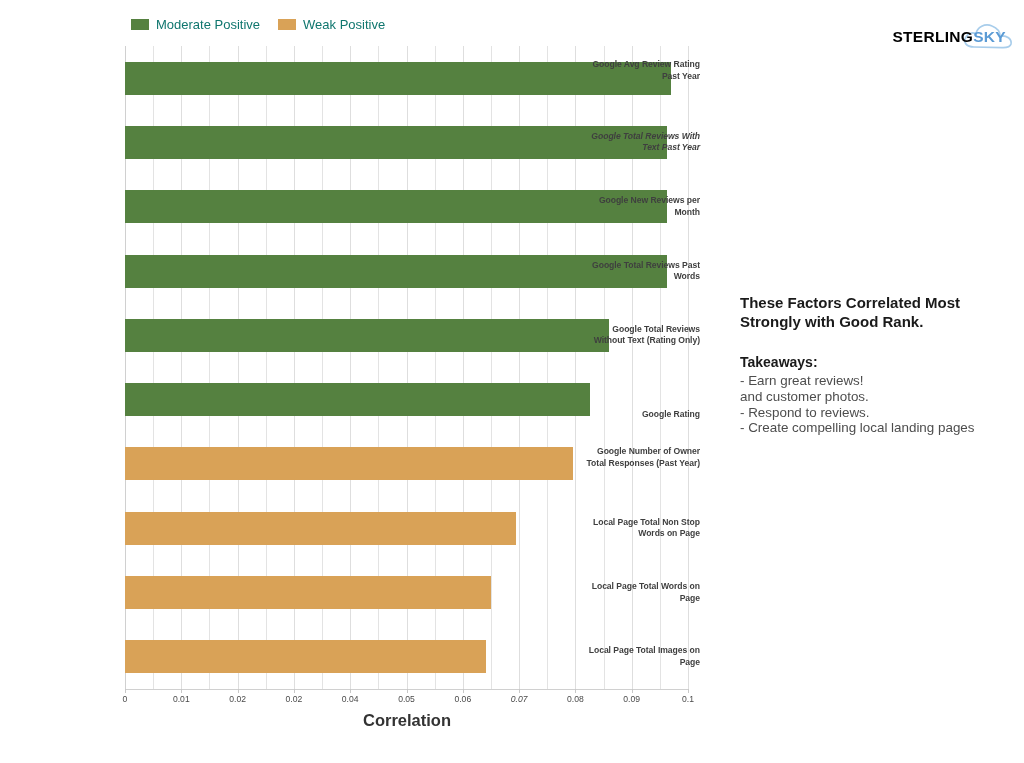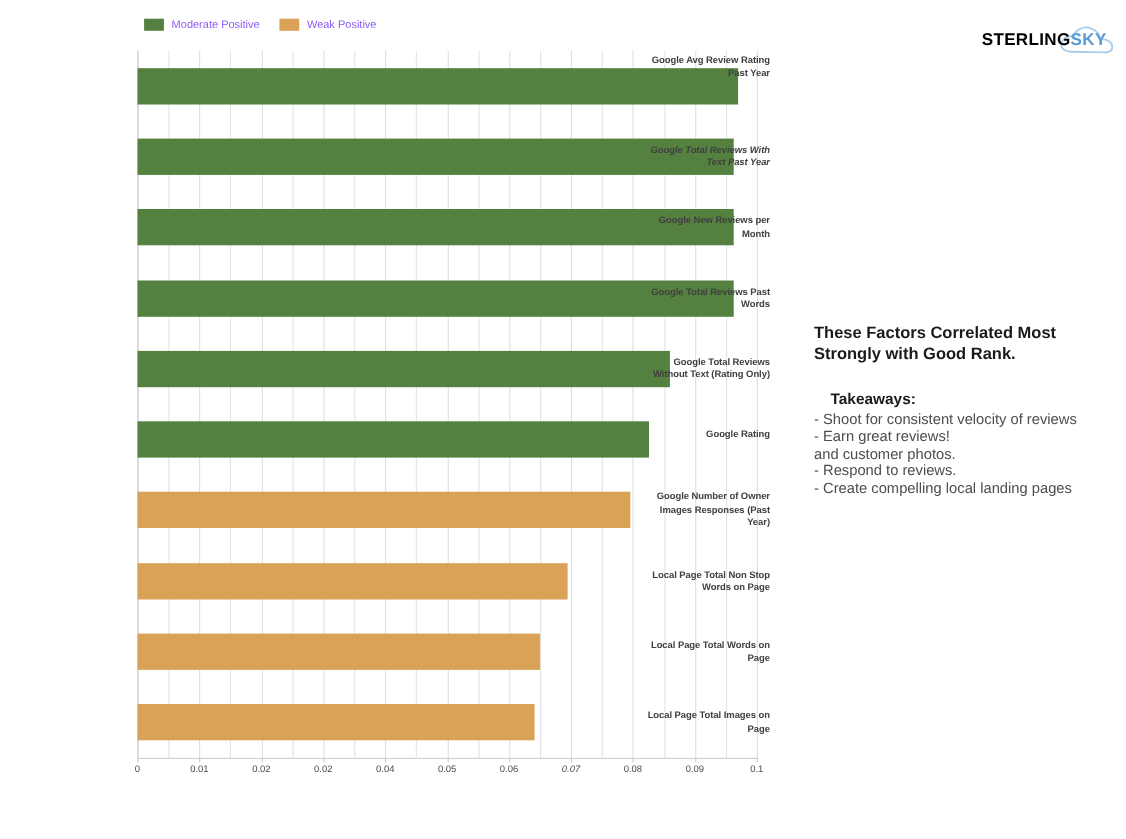--- a/index.html
+++ b/index.html
@@ -48,22 +48,22 @@
   #logo .logo-sky { color: #5b9bd5; }
 
   
   #legend {
     position: absolute;
     left: 131px;
     top: 17px;
     display: flex;
     align-items: center;
     gap: 10px;
-    font-size: 10px;
-    color: #8b5cf6;
+    font-size: 13px;
+    color: #0f766e;
   }
   #legend .legend-item {
     display: flex;
     align-items: center;
     gap: 7px;
     margin-right: 8px;
   }
   #legend .swatch {
     width: 18px;
     height: 11px;
@@ -162,21 +162,21 @@
     font-size: 15px;
     font-weight: bold;
     color: #1a1a1a;
     line-height: 19px;
     margin: 0 0 22px 0;
   }
   #side-panel .panel-sub {
     font-size: 14px;
     font-weight: bold;
     color: #1a1a1a;
-    margin: 0 0 2px 15px;
+    margin: 0 0 2px 0;
     line-height: 18px;
   }
   #side-panel .panel-line {
     font-size: 13.4px;
     color: #4d4d4d;
     line-height: 15.8px;
     margin: 0;
   }
 </style>
 </head>
@@ -222,34 +222,35 @@
       <div class="gridline major" style="left: 394.1px;"></div>
       <div class="gridline" style="left: 422.25px;"></div>
       <div class="gridline major" style="left: 450.4px;"></div>
       <div class="gridline" style="left: 478.55px;"></div>
       <div class="gridline major" style="left: 506.7px;"></div>
       <div class="gridline" style="left: 534.85px;"></div>
       <div class="gridline major" style="left: 563px;"></div>
     </div>
   <div id="axis-y-line"></div>
   <div id="axis-x-line"></div>
+  <div id="x-axis-title">Correlation</div>
 <div class="bar" title="Google Avg Review Rating Past Year: 0.0969" style="left: 125px; top: 61.65px; width: 545.547px; background: rgb(85, 129, 64);"></div>
-    <div class="cat-label" style="top: 49px;">Google Avg Review Rating Past Year</div>
+    <div class="cat-label" style="top: 59px;">Google Avg Review Rating Past Year</div>
     <div class="bar" title="Google Total Reviews With Text Past Year: 0.0963" style="left: 125px; top: 125.95px; width: 542.169px; background: rgb(85, 129, 64);"></div>
     <div class="cat-label" style="top: 130.95px; font-style: italic;">Google Total Reviews With Text Past Year</div>
     <div class="bar" title="Google New Reviews per Month: 0.0962" style="left: 125px; top: 190.25px; width: 541.606px; background: rgb(85, 129, 64);"></div>
     <div class="cat-label" style="top: 195.25px;">Google New Reviews per Month</div>
     <div class="bar" title="Google Total Reviews Past Year: 0.0962" style="left: 125px; top: 254.55px; width: 541.606px; background: rgb(85, 129, 64);"></div>
     <div class="cat-label" style="top: 259.55px;">Google Total Reviews Past Words</div>
     <div class="bar" title="Google Total Reviews Without Text (Rating Only): 0.086" style="left: 125px; top: 318.85px; width: 484.18px; background: rgb(85, 129, 64);"></div>
     <div class="cat-label" style="top: 323.85px;">Google Total Reviews Without Text (Rating Only)</div>
     <div class="bar" title="Google Rating: 0.0826" style="left: 125px; top: 383.15px; width: 465.038px; background: rgb(85, 129, 64);"></div>
-    <div class="cat-label" style="top: 389px;">Google Rating</div>
+    <div class="cat-label" style="top: 409px;">Google Rating</div>
     <div class="bar" title="Google Number of Owner Review Responses (Past Year): 0.0795" style="left: 125px; top: 447.45px; width: 447.585px; background: rgb(217, 162, 87);"></div>
-    <div class="cat-label" style="top: 446.45px;">Google Number of Owner Images Responses (Past Year)</div>
+    <div class="cat-label" style="top: 446.45px;">Google Number of Owner Total Responses (Past Year)</div>
     <div class="bar" title="Local Page Total Non Stop Words on Page: 0.0695" style="left: 125px; top: 511.75px; width: 391.285px; background: rgb(217, 162, 87);"></div>
     <div class="cat-label" style="top: 516.75px;">Local Page Total Non Stop Words on Page</div>
     <div class="bar" title="Local Page Total Words on Page: 0.065" style="left: 125px; top: 576.05px; width: 365.95px; background: rgb(217, 162, 87);"></div>
     <div class="cat-label" style="top: 581.05px;">Local Page Total Words on Page</div>
     <div class="bar" title="Local Page Total Images on Page: 0.0642" style="left: 125px; top: 640.35px; width: 361.446px; background: rgb(217, 162, 87);"></div>
     <div class="cat-label" style="top: 645.35px;">Local Page Total Images on Page</div>
     <div class="tick-mark" style="left: 125px;"></div>
     <div class="tick-label" style="left: 125px;">0</div>
     <div class="tick-mark" style="left: 181.3px;"></div>
     <div class="tick-label" style="left: 181.3px;">0.01</div>
@@ -270,19 +271,18 @@
     <div class="tick-mark" style="left: 631.7px;"></div>
     <div class="tick-label" style="left: 631.7px;">0.09</div>
     <div class="tick-mark" style="left: 688px;"></div>
     <div class="tick-label" style="left: 688px;">0.1</div>
   </div>
 
 <div id="side-panel">
   <p class="panel-title">These Factors Correlated Most Strongly with Good Rank.</p>
   <p class="panel-sub">Takeaways:</p>
   <div>
-    <p class="panel-line">- Shoot for consistent velocity of reviews</p>
     <p class="panel-line">- Earn great reviews!</p>
     <p class="panel-line">and customer photos.</p>
     <p class="panel-line">- Respond to reviews.</p>
     <p class="panel-line">- Create compelling local landing pages</p>
   </div>
 </div>
 
 </body></html>

